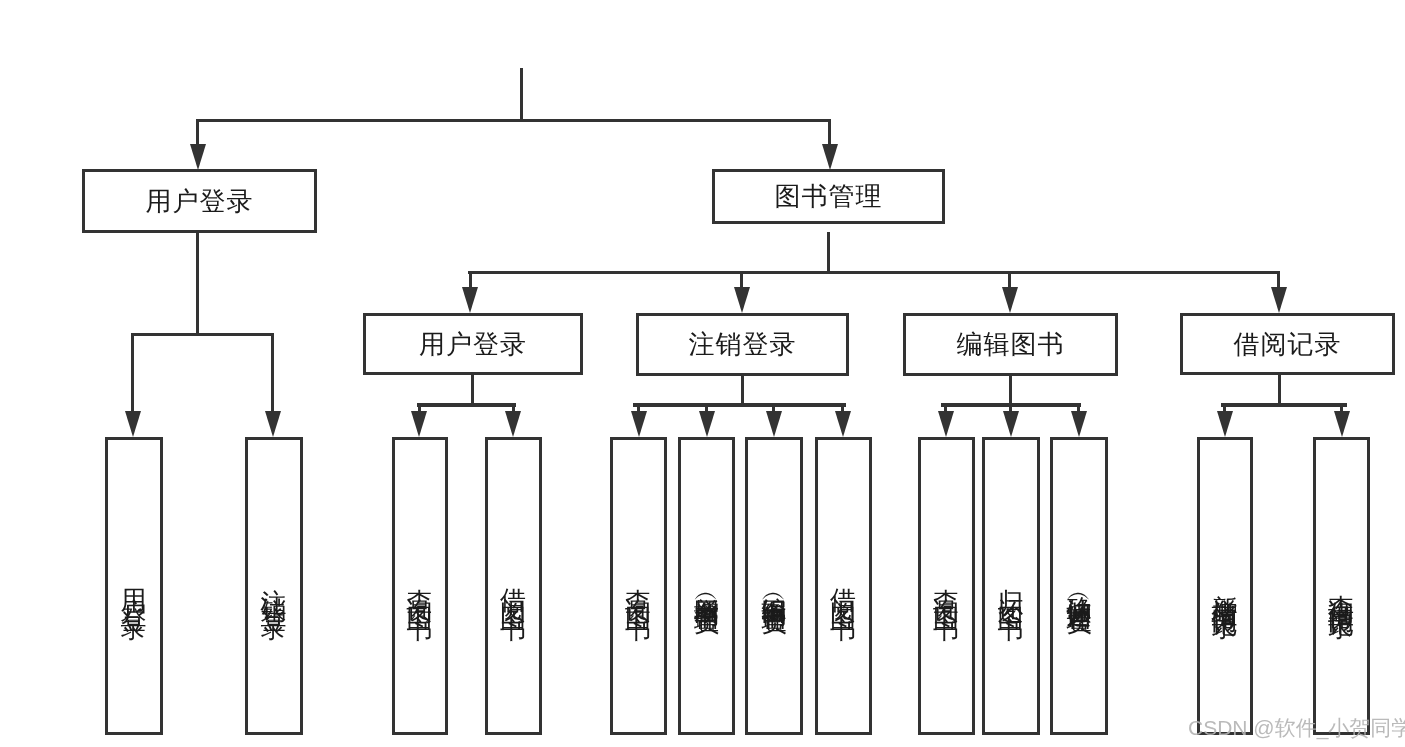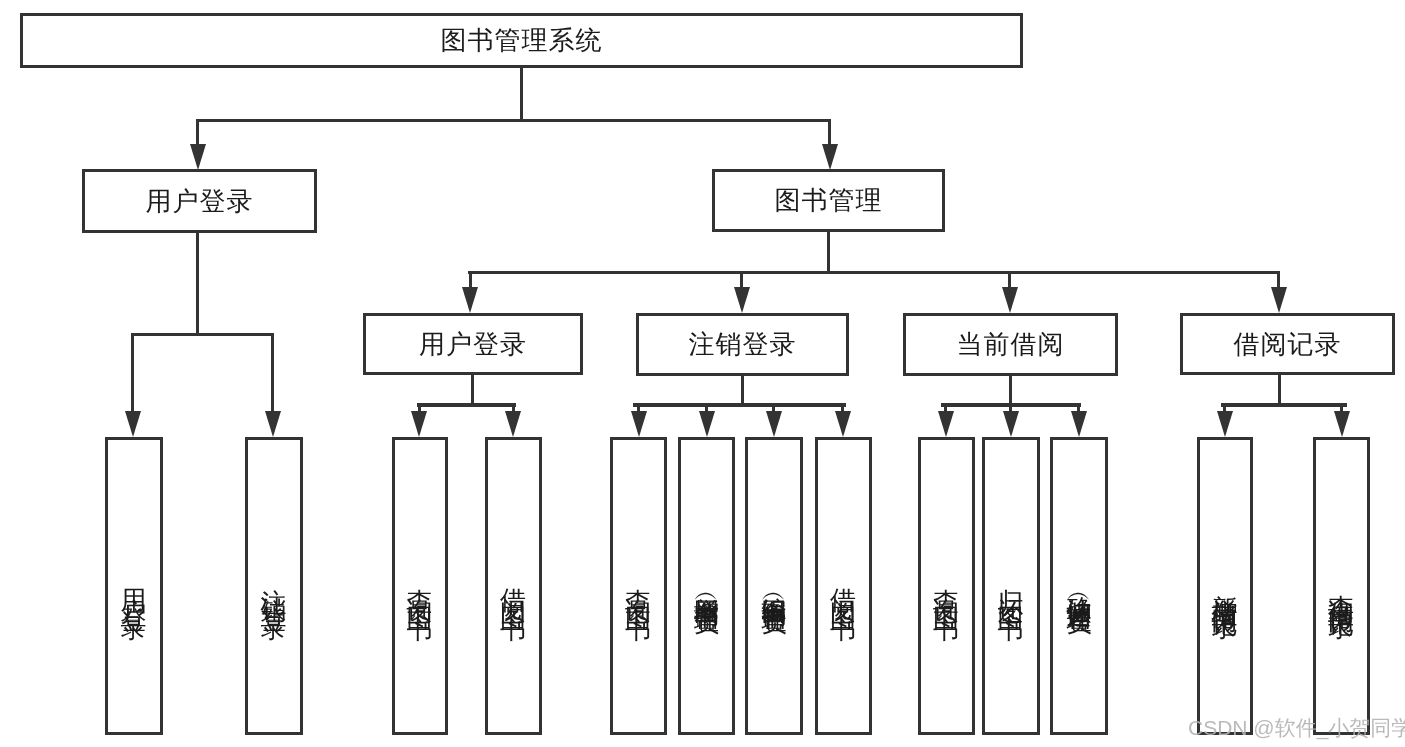--- a/index.html
+++ b/index.html
@@ -34,28 +34,27 @@
   .watermark{
     position:absolute;left:1188px;top:714px;z-index:5;
     font-size:21px;color:#b3b3b3;opacity:.9;white-space:nowrap;
   }
 </style>
 </head>
 <body>
 
 <div id="canvas">
 
-  <div class="node" style="left:20px;top:13px;width:1003px;height:55px">图书管理系统</div>
 
   <div class="node" style="left:82px;top:169px;width:235px;height:64px">用户登录</div>
-  <div class="node" style="left:712px;top:169px;width:233px;height:63px">图书管理</div>
+  <div class="node" style="left:712px;top:169px;width:233px;height:55px">图书管理</div>
 
   <div class="node" style="left:363px;top:313px;width:220px;height:62px">用户登录</div>
   <div class="node" style="left:636px;top:313px;width:213px;height:63px">注销登录</div>
-  <div class="node" style="left:903px;top:313px;width:215px;height:63px">当前借阅</div>
+  <div class="node" style="left:903px;top:313px;width:215px;height:63px">编辑图书</div>
   <div class="node" style="left:1180px;top:313px;width:215px;height:62px">借阅记录</div>
 
   <div class="leaf s4" style="left:105px;top:437px;width:58px;height:298px">
       <span>用户登录</span>
     </div>
   <div class="leaf s4" style="left:245px;top:437px;width:58px;height:298px">
       <span>注销登录</span>
     </div>
 
   <div class="leaf s4" style="left:392px;top:437px;width:56px;height:298px">

